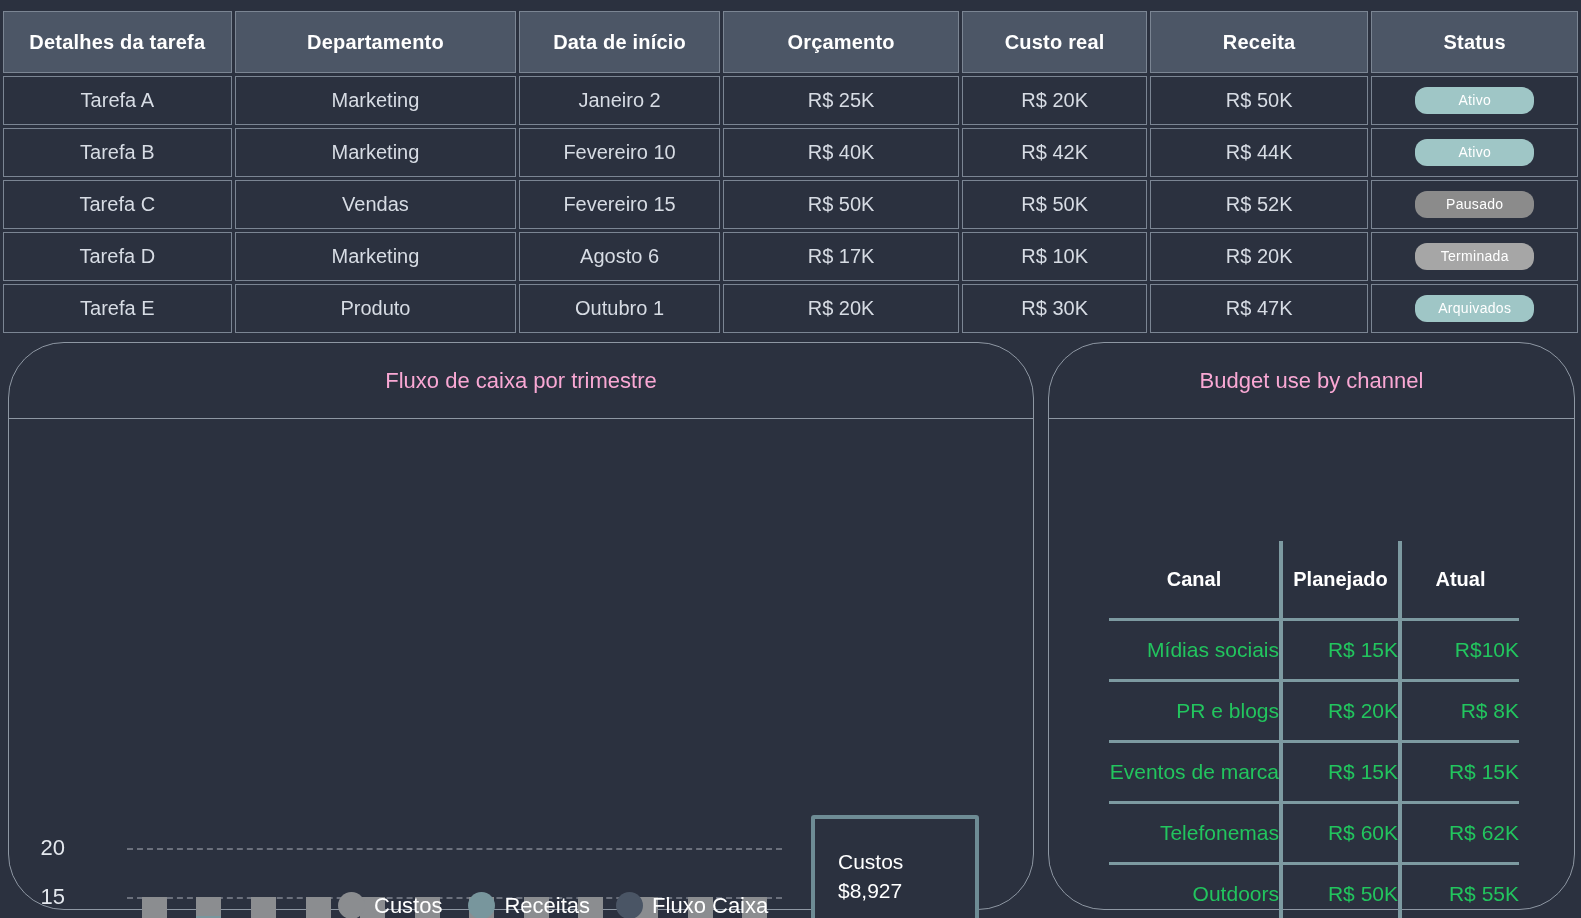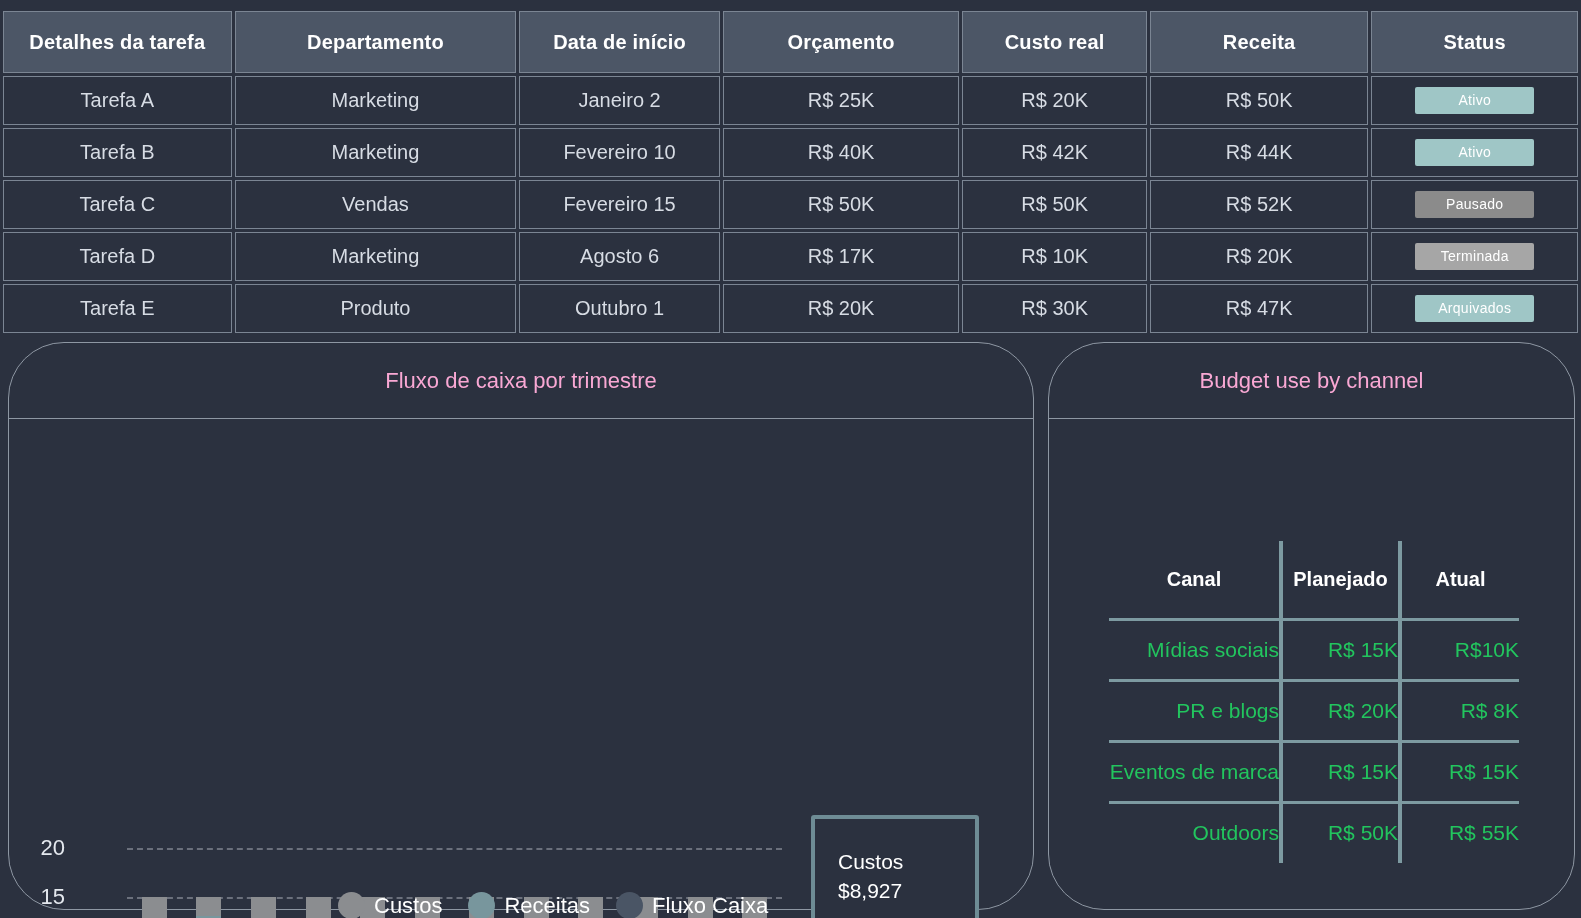--- a/index.html
+++ b/index.html
@@ -44,21 +44,21 @@
   .col-d { width: 236px; }
   .col-e { width: 184px; }
   .col-f { width: 218px; }
   .col-g { width: 206px; }
 
   .badge {
     display: inline-block;
     width: 119px;
     height: 27px;
     line-height: 27px;
-    border-radius: 2px;
+    border-radius: 12px;
     font-size: 14px;
     color: #ffffff;
     text-align: center;
     letter-spacing: .3px;
   }
   .badge.teal { background: #9fc6c6; }
   .badge.gray { background: #8b8b8b; }
   .badge.lgray { background: #a6a6a6; }
 
   
@@ -324,20 +324,25 @@
               <td class="bcol-1">PR e blogs</td>
               <td class="bcol-2 sep">R$ 20K</td>
               <td class="bcol-3 sep">R$ 8K</td>
             </tr>
             <tr>
               <td class="bcol-1">Eventos de marca</td>
               <td class="bcol-2 sep">R$ 15K</td>
               <td class="bcol-3 sep">R$ 15K</td>
             </tr>
             <tr>
+              <td class="bcol-1">Telefonemas</td>
+              <td class="bcol-2 sep">R$ 60K</td>
+              <td class="bcol-3 sep">R$ 62K</td>
+            </tr>
+            <tr>
               <td class="bcol-1">Outdoors</td>
               <td class="bcol-2 sep">R$ 50K</td>
               <td class="bcol-3 sep">R$ 55K</td>
             </tr>
           </tbody>
       </table>
     </div>
   </div>
 
 </div>

